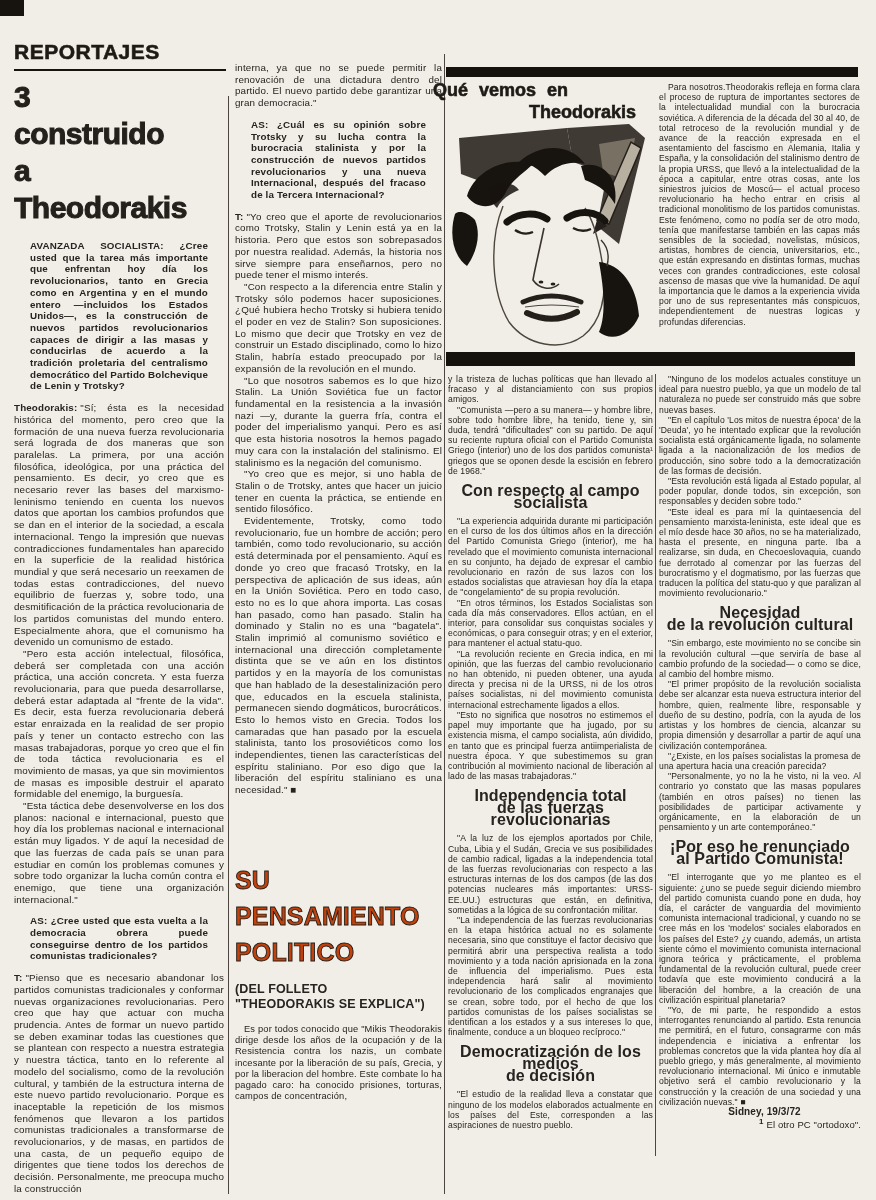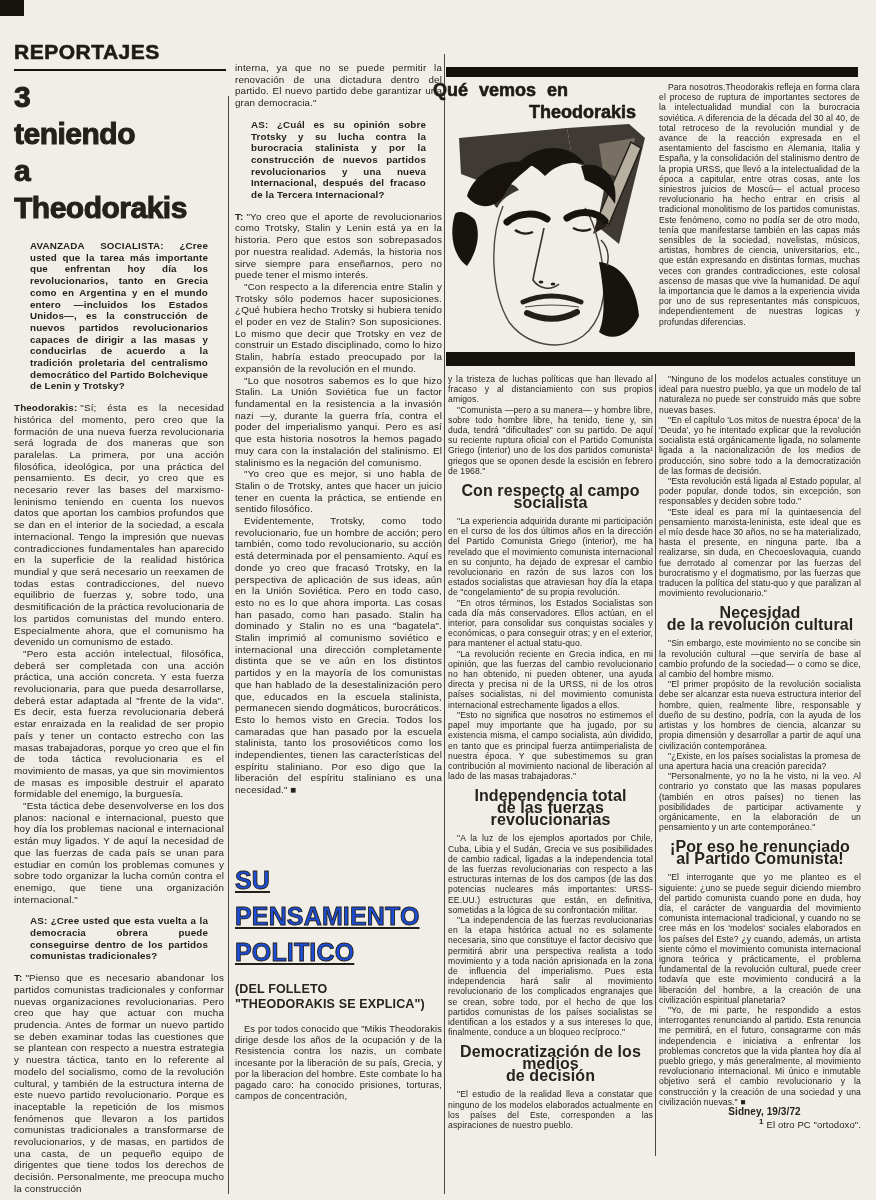--- a/index.html
+++ b/index.html
@@ -17,21 +17,21 @@
   .col p.noindent{text-indent:0;}
   .col p.q{font-weight:700;text-indent:0;margin:10px 16px;}
   b.lead{padding-right:3px;}
 
   .col-1{left:14px;top:78px;width:210px;height:1118px;overflow:hidden;}
   .headline{font-size:30px;line-height:37px;font-weight:700;letter-spacing:-.5px;
             color:#24211c;-webkit-text-stroke:1px #24211c;text-align:left;margin:0 0 14px;}
   .col-2{left:235px;top:62px;width:207px;height:1136px;overflow:hidden;}
 
   .pamphlet{margin-top:66px;text-align:left;}
-  .pamphlet-title{font-size:25px;line-height:36px;font-weight:700;color:#1d4ed8;text-decoration:underline;
+  .pamphlet-title{font-size:25px;line-height:36px;font-weight:700;color:#c2410c;
                   -webkit-text-stroke:.9px #24211c;}
   .pamphlet-src{font-size:12.5px;line-height:15px;font-weight:700;margin:12px 0 12px;}
   .pamphlet-intro{font-size:9.3px;line-height:11.2px;text-align:justify;}
 
   .vrule{position:absolute;width:1px;background:#4e4741;}
   #rule1{left:228px;top:96px;height:1098px;}
   #rule2{left:444px;top:54px;height:1140px;}
   #rule3{left:655px;top:374px;height:782px;}
   .hbar{position:absolute;background:#15120e;}
   #bar-top{left:446px;top:67px;width:412px;height:10px;}
@@ -63,21 +63,21 @@
 
   <div class="vrule" id="rule1"></div>
   <div class="vrule" id="rule2"></div>
   <div class="vrule" id="rule3"></div>
   <div class="hbar" id="bar-top"></div>
   <div class="hbar" id="bar-mid"></div>
 
   <div class="col col-1 body1">
     <div class="headline">
       <div>3</div>
-      <div>teniendo</div>
+      <div>construido</div>
       <div>a</div>
       <div>Theodorakis</div>
     </div>
     <p class="q">AVANZADA SOCIALISTA: ¿Cree usted que la tarea más importante que enfrentan hoy día los revolucionarios, tanto en Grecia como en Argentina y en el mundo entero —incluidos los Estados Unidos—, es la construcción de nuevos partidos revolucionarios capaces de dirigir a las masas y conducirlas de acuerdo a la tradición proletaria del centralismo democrático del Partido Bolchevique de Lenin y Trotsky?</p>
     <p class="noindent"><b class="lead">Theodorakis:</b><span>"Sí; ésta es la necesidad histórica del momento, pero creo que la formación de una nueva fuerza revolucionaria será lograda de dos maneras que son paralelas. La primera, por una acción filosófica, ideológica, por una práctica del pensamiento. Es decir, yo creo que es necesario rever las bases del marxismo-leninismo teniendo en cuenta los nuevos datos que aportan los cambios profundos que se dan en el interior de la sociedad, a escala internacional. Tengo la impresión que nuevas contradicciones fundamentales han aparecido en la superficie de la realidad histórica mundial y que será necesario un reexamen de todas estas contradicciones, del nuevo equilibrio de fuerzas y, sobre todo, una desmitificación de la práctica revolucionaria de los partidos comunistas del mundo entero. Especialmente ahora, que el comunismo ha devenido un comunismo de estado.</span></p>
     <p>"Pero esta acción intelectual, filosófica, deberá ser completada con una acción práctica, una acción concreta. Y esta fuerza revolucionaria, para que pueda desarrollarse, deberá estar adaptada al "frente de la vida". Es decir, esta fuerza revolucionaria deberá estar enraizada en la realidad de ser propio país y tener un contacto estrecho con las masas trabajadoras, porque yo creo que el fin de toda táctica revolucionaria es el movimiento de masas, ya que sin movimientos de masas es imposible destruir el aparato formidable del enemigo, la burguesía.</p>
     <p>"Esta táctica debe desenvolverse en los dos planos: nacional e internacional, puesto que hoy día los problemas nacional e internacional están muy ligados. Y de aquí la necesidad de que las fuerzas de cada país se unan para estudiar en común los problemas comunes y sobre todo organizar la lucha común contra el enemigo, que tiene una organización internacional."</p>
     <p class="q">AS: ¿Cree usted que esta vuelta a la democracia obrera puede conseguirse dentro de los partidos comunistas tradicionales?</p>
     <p class="noindent"><b class="lead">T:</b><span>"Pienso que es necesario abandonar los partidos comunistas tradicionales y conformar nuevas organizaciones revolucionarias. Pero creo que hay que actuar con mucha prudencia. Antes de formar un nuevo partido se deben examinar todas las cuestiones que se plantean con respecto a nuestra estrategia y nuestra táctica, tanto en lo referente al modelo del socialismo, como de la revolución cultural, y también de la estructura interna de este nuevo partido revolucionario. Porque es inaceptable la repetición de los mismos fenómenos que llevaron a los partidos comunistas tradicionales a transformarse de revolucionarios, y de masas, en partidos de una casta, de un pequeño equipo de dirigentes que tiene todos los derechos de decisión. Personalmente, me preocupa mucho la construcción</span></p>
   </div>

